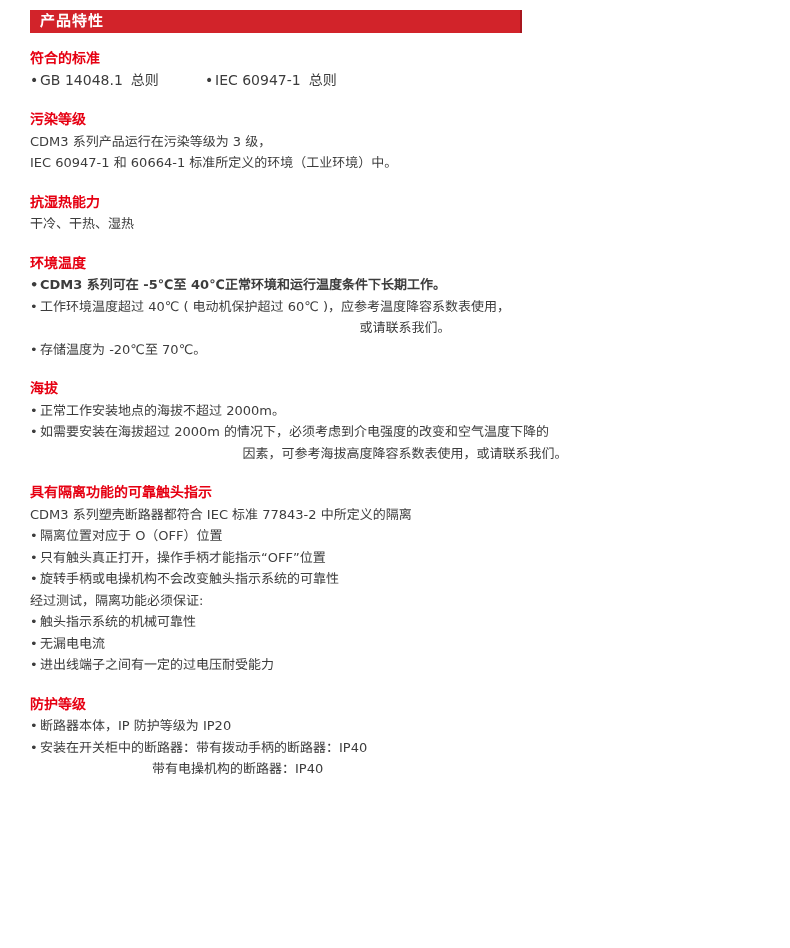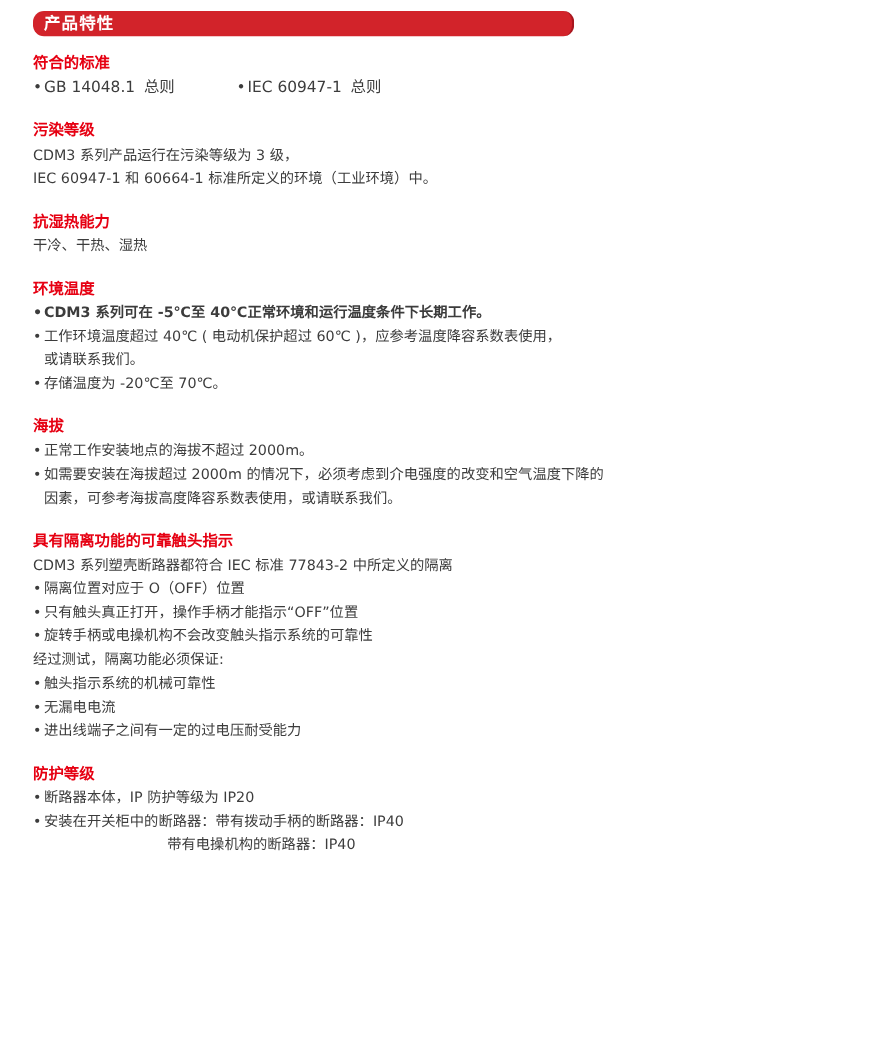--- a/index.html
+++ b/index.html
@@ -8,39 +8,38 @@
     font-family:"DejaVu Sans","Liberation Sans",sans-serif;
     color:#3c3c3c;overflow:hidden;
   }
   .page{padding:10px 0 0 30px;width:740px;}
   .banner{
     box-sizing:border-box;width:492px;height:23px;
     background:#d2232a;border-right:2px solid #a8161e;
     color:#ffffff;font-size:15px;font-weight:bold;
     line-height:23px;padding-left:10px;
     letter-spacing:1px;
-    border-radius:10px;
   }
   .sec{margin-top:18px;}
   .sec.first{margin-top:15px;}
   .h{
     margin:0;padding:0;font-size:14px;line-height:21.5px;
     color:#e60012;font-weight:bold;font-family:Liberation Serif, serif;
   }
   .line{
     margin:0;padding:0;font-size:13px;line-height:21.5px;
     font-weight:normal;white-space:nowrap;
   }
   .bullet::before{
     content:"•";display:inline-block;width:10px;color:#3c3c3c;
   }
-  .indent{padding-left:10px;}
+  .indent{padding-left:10px;text-align:center;}
   .indent-deep{padding-left:122px;}
   .bold{font-weight:bold;}
-  .std-row{display:flex;gap:10px;}
+  .std-row{display:flex;}
   .std-cell{width:175px;font-size:14px;line-height:21.5px;white-space:nowrap;}
   .std-cell.wide{width:auto;}
   .std-desc{margin-left:8px;}
 </style>
 </head>
 <body>
 
 <div class="page">
 
   <div class="banner">

